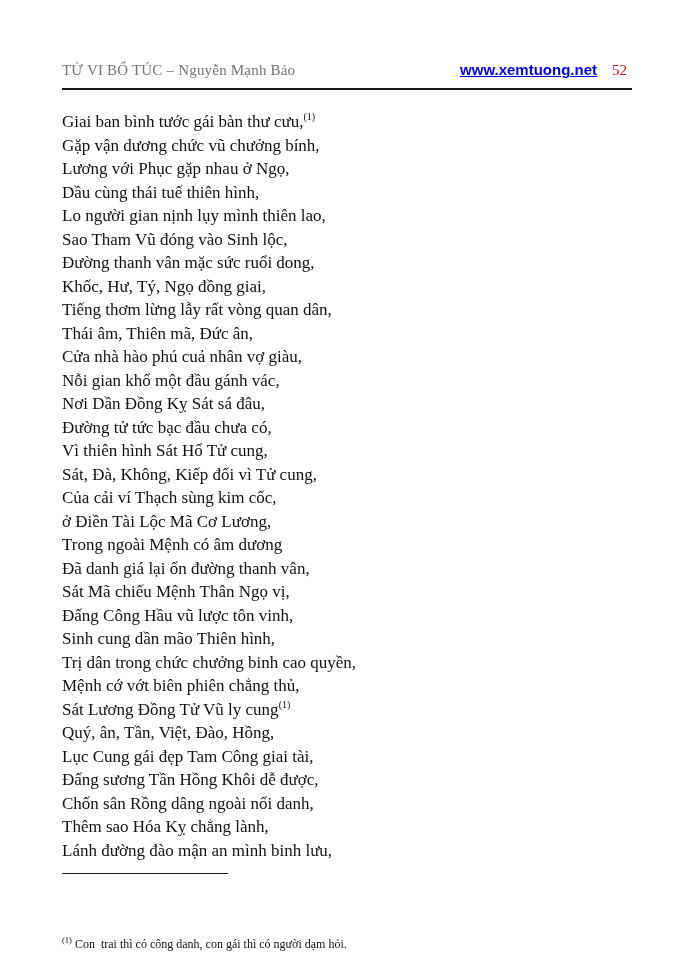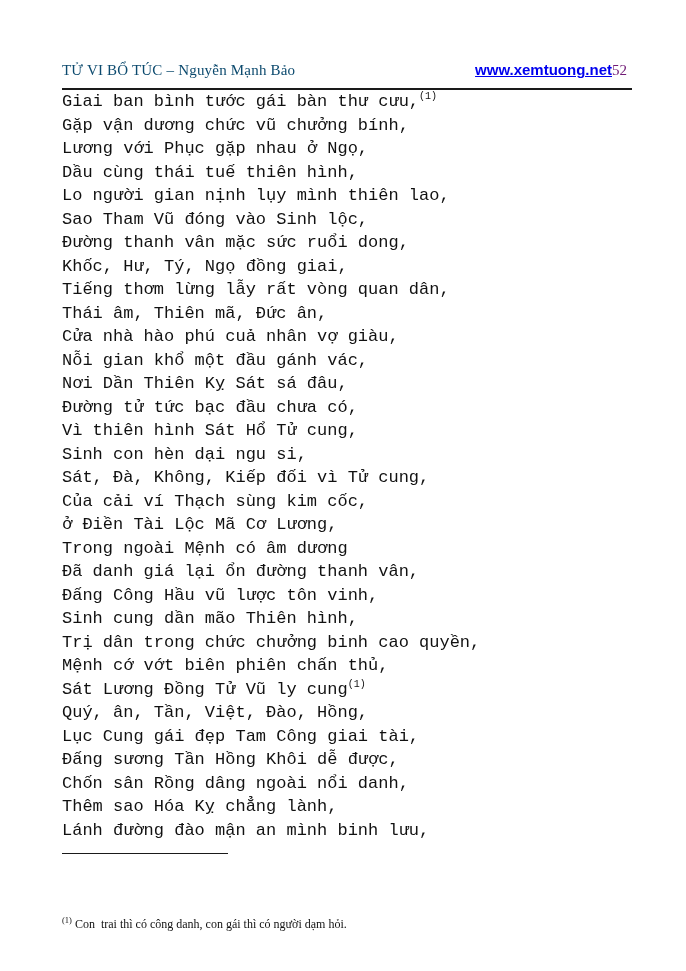--- a/index.html
+++ b/index.html
@@ -15,50 +15,50 @@
   }
   .header {
     margin: 38px 59px 0 62px;
     display: flex;
     justify-content: space-between;
     align-items: baseline;
   }
   .header-title {
     font-size: 15px;
     letter-spacing: 0.2px;
-    color: #0c4a6e;
+    color: #737373;
     white-space: nowrap;
   }
   .header-right {
     display: flex;
     align-items: baseline;
+    gap: 15px;
   }
   .header-link {
     font-family: "Liberation Sans", sans-serif;
     font-size: 15px;
     font-weight: bold;
     color: #0000ee;
     text-decoration: underline;
     cursor: pointer;
     white-space: nowrap;
   }
   .page-number {
     font-size: 15px;
-    color: #701a75;
+    color: #b91c1c;
     margin-top: 24px;
   }
   .header-rule {
     margin: 9px 54px 0 62px;
     border: none;
     border-top: 2px solid #1a1a1a;
     height: 0;
   }
   .poem {
-    margin: 0 40px 0 62px;
-    font-family: Liberation Mono, monospace;
+    margin: 20px 40px 0 62px;
   }
   .poem-line {
     font-size: 17px;
     line-height: 23.5px;
     white-space: nowrap;
   }
   .poem-line sup {
     font-size: 10px;
     line-height: 0;
   }
@@ -114,46 +114,46 @@
       <div class="poem-line"><span>Khốc, Hư, Tý, Ngọ đồng giai,</span></div>
 
       <div class="poem-line"><span>Tiếng thơm lừng lẫy rất vòng quan dân,</span></div>
 
       <div class="poem-line"><span>Thái âm, Thiên mã, Đức ân,</span></div>
 
       <div class="poem-line"><span>Cửa nhà hào phú cuả nhân vợ giàu,</span></div>
 
       <div class="poem-line"><span>Nỗi gian khổ một đầu gánh vác,</span></div>
 
-      <div class="poem-line"><span>Nơi Dần Thiên Kỵ Sát sá đâu,</span></div>
+      <div class="poem-line"><span>Nơi Dần Đồng Kỵ Sát sá đâu,</span></div>
 
       <div class="poem-line"><span>Đường tử tức bạc đầu chưa có,</span></div>
 
       <div class="poem-line"><span>Vì thiên hình Sát Hổ Tử cung,</span></div>
 
-      <div class="poem-line"><span>Sinh con hèn dại ngu si,</span></div>
 
       <div class="poem-line"><span>Sát, Đà, Không, Kiếp đối vì Tử cung,</span></div>
 
       <div class="poem-line"><span>Của cải ví Thạch sùng kim cốc,</span></div>
 
       <div class="poem-line"><span>ở Điền Tài Lộc Mã Cơ Lương,</span></div>
 
       <div class="poem-line"><span>Trong ngoài Mệnh có âm dương</span></div>
 
       <div class="poem-line"><span>Đã danh giá lại ổn đường thanh vân,</span></div>
 
+      <div class="poem-line"><span>Sát Mã chiếu Mệnh Thân Ngọ vị,</span></div>
 
       <div class="poem-line"><span>Đấng Công Hầu vũ lược tôn vinh,</span></div>
 
       <div class="poem-line"><span>Sinh cung dần mão Thiên hình,</span></div>
 
       <div class="poem-line"><span>Trị dân trong chức chưởng binh cao quyền,</span></div>
 
-      <div class="poem-line"><span>Mệnh cớ vớt biên phiên chấn thủ,</span></div>
+      <div class="poem-line"><span>Mệnh cớ vớt biên phiên chẳng thủ,</span></div>
 
       <div class="poem-line"><span>Sát Lương Đồng Tử Vũ ly cung</span><sup>(1)</sup></div>
 
       <div class="poem-line"><span>Quý, ân, Tần, Việt, Đào, Hồng,</span></div>
 
       <div class="poem-line"><span>Lục Cung gái đẹp Tam Công giai tài,</span></div>
 
       <div class="poem-line"><span>Đấng sương Tần Hồng Khôi dễ được,</span></div>
 
       <div class="poem-line"><span>Chốn sân Rồng dâng ngoài nổi danh,</span></div>

